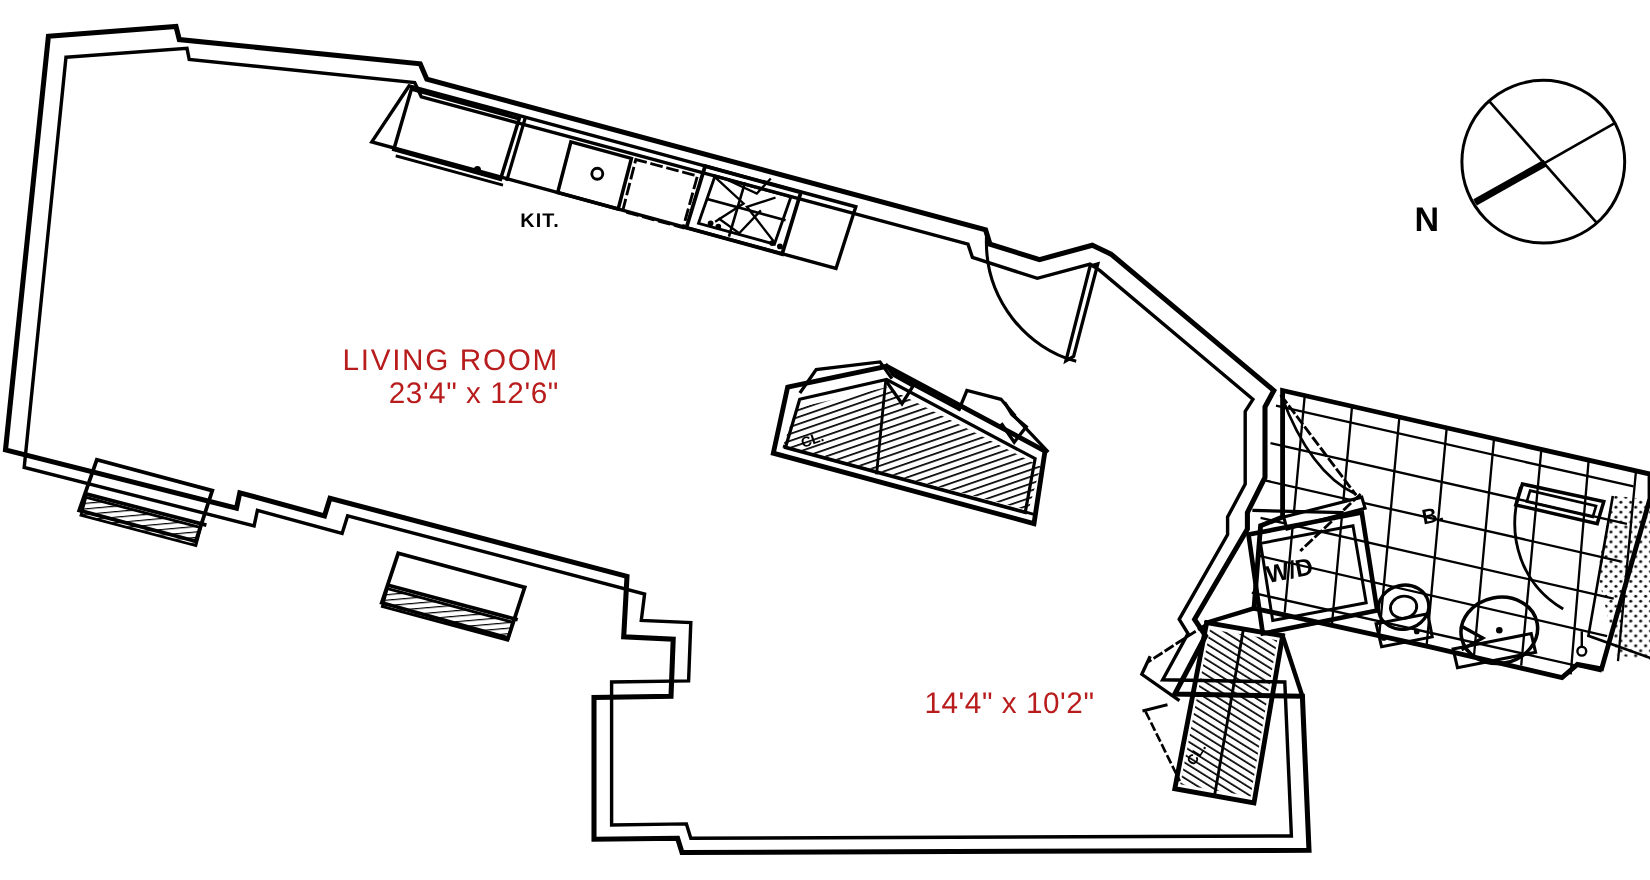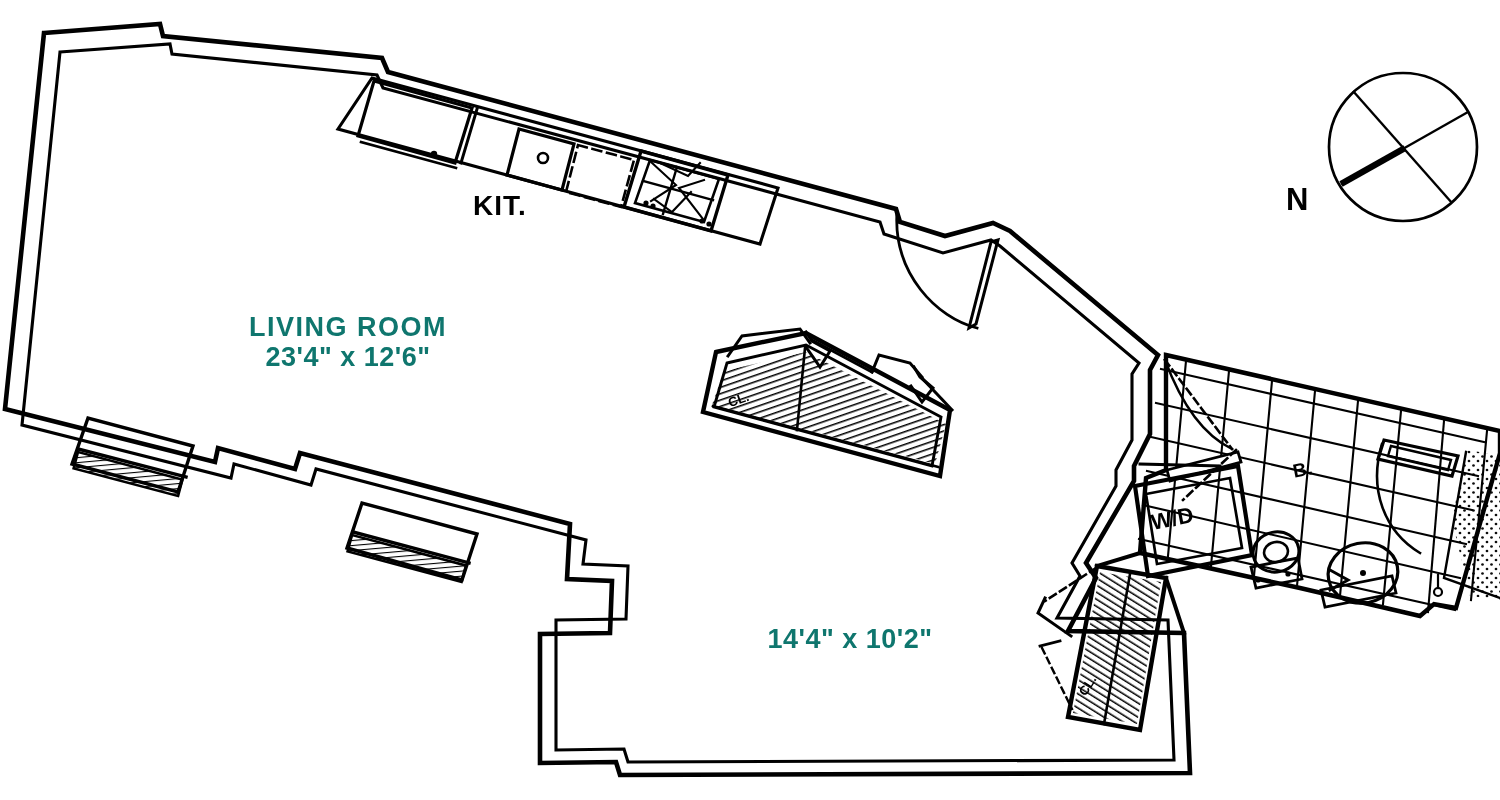--- a/index.html
+++ b/index.html
@@ -21,23 +21,23 @@
   #plan-svg {
     position: absolute;
     left: 0;
     top: 0;
     width: 1500px;
     height: 800px;
     display: block;
   }
   .room-label {
     position: absolute;
-    text-align: center;
-    color: #0f766e;
-    font-weight: bold;
+    text-align: right;
+    color: #b91c1c;
+    font-weight: normal;
     letter-spacing: 0.5px;
     white-space: nowrap;
     line-height: 1.12;
     font-family: "Liberation Sans", sans-serif;
   }
   .room-label .rl-name {
     display: block;
     font-size: 27px;
     letter-spacing: 1.5px;
   }
@@ -59,21 +59,21 @@
   .small-label {
     position: absolute;
     color: #000000;
     font-weight: bold;
     font-family: "Liberation Sans", sans-serif;
     white-space: nowrap;
   }
   #label-kit {
     left: 473px;
     top: 190px;
-    font-size: 28px;
+    font-size: 18px;
     letter-spacing: 1px;
   }
   #label-bath {
     left: 1293px;
     top: 459px;
     font-size: 19px;
     letter-spacing: 0.5px;
     transform: rotate(-11deg);
   }
   #label-wd {

